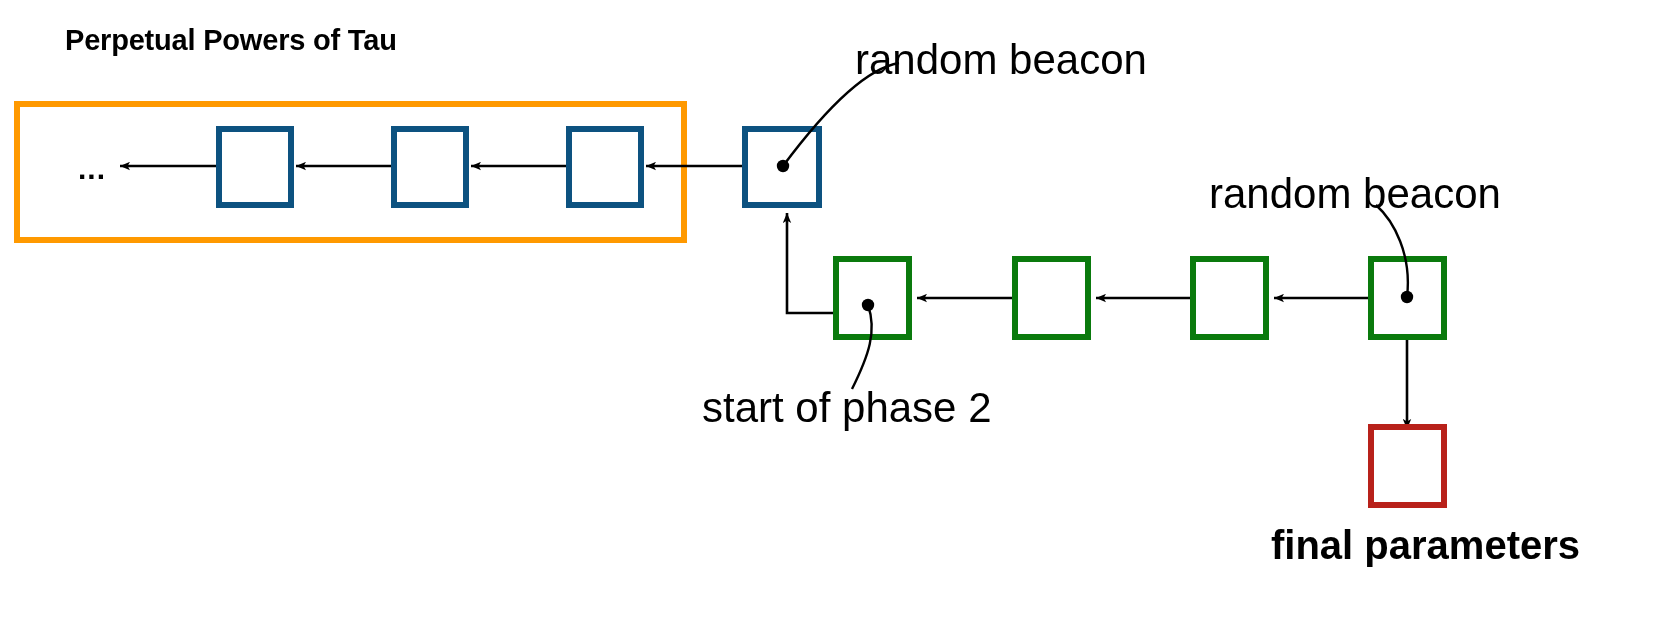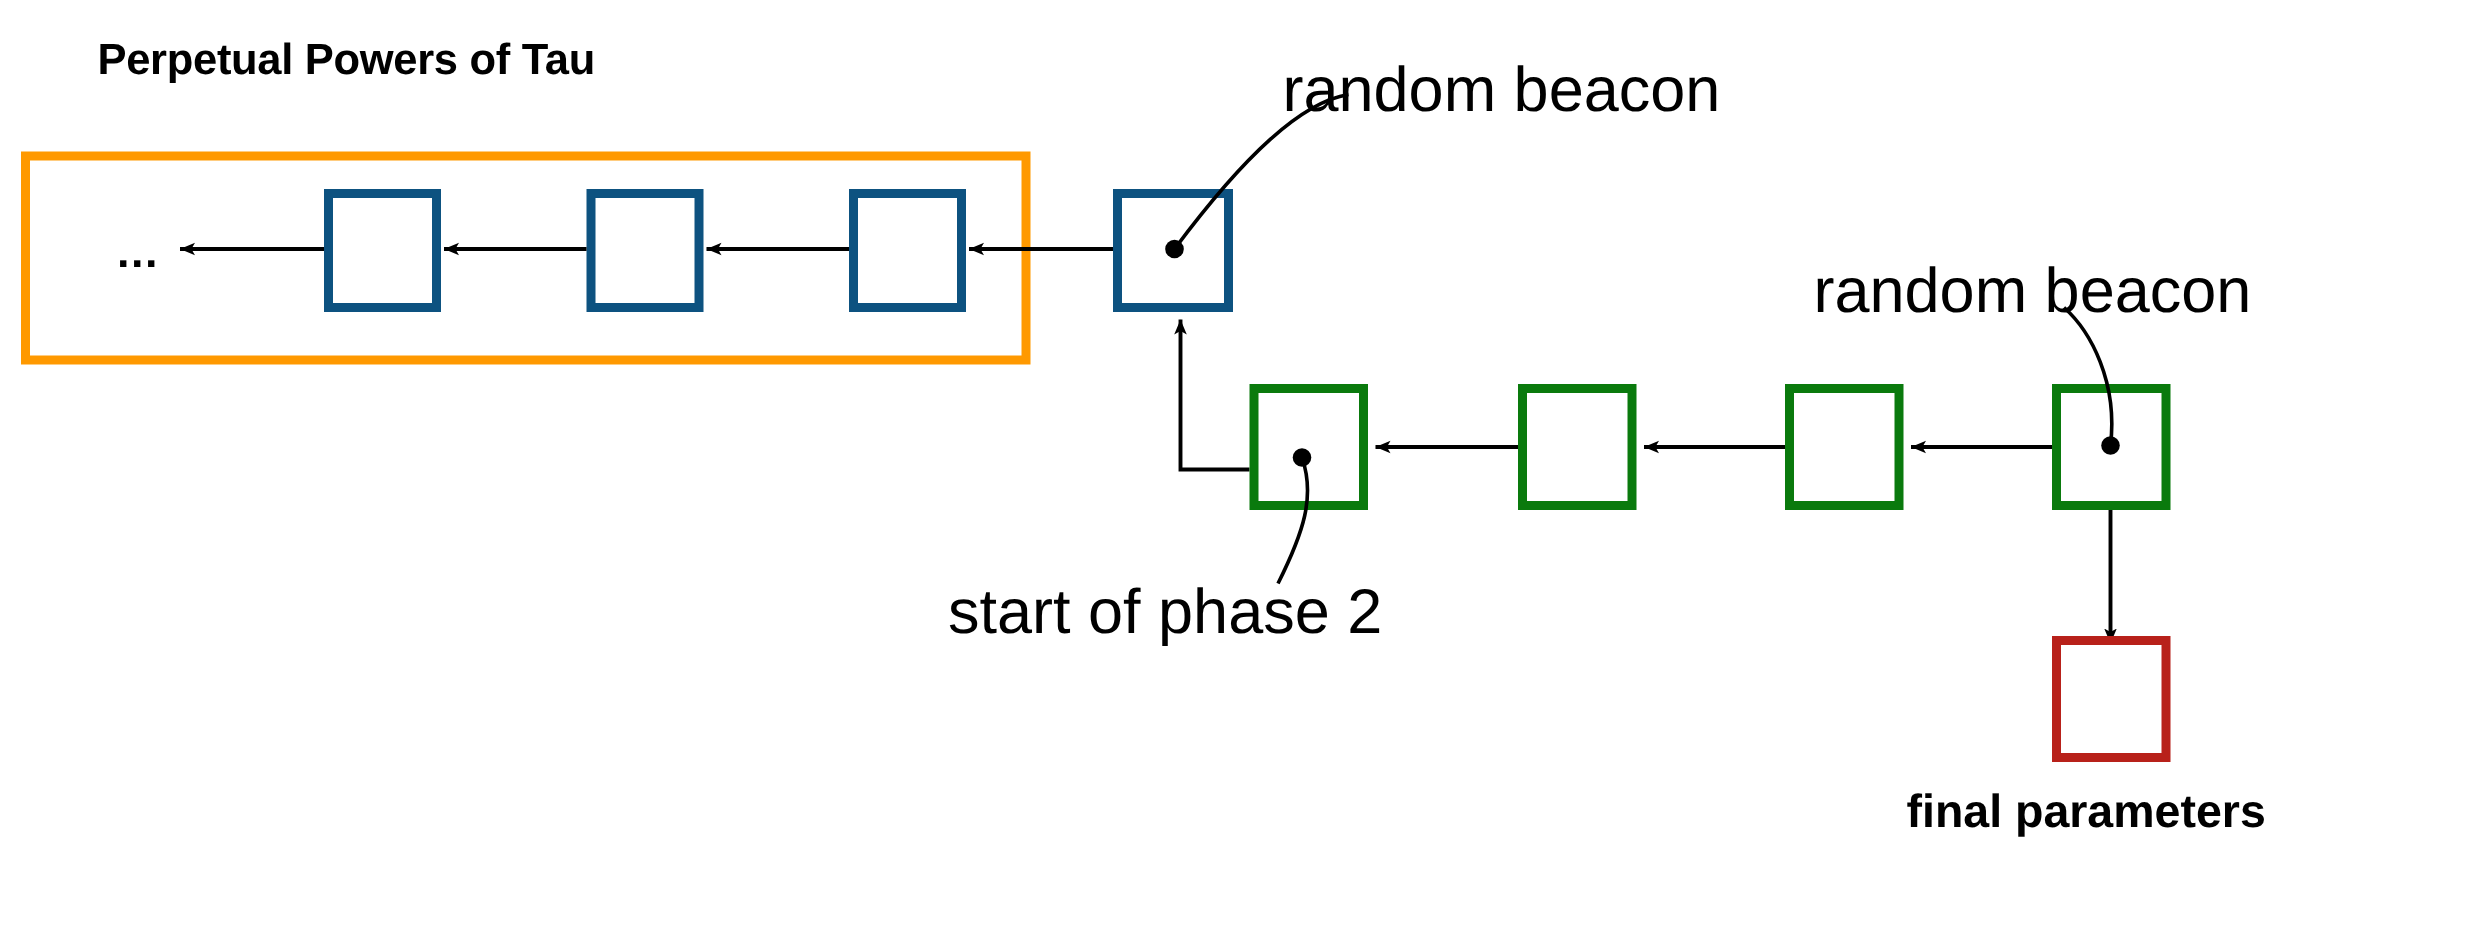--- a/index.html
+++ b/index.html
@@ -34,21 +34,21 @@
   .title-text {
     font-size: 29px;
     font-weight: bold;
     letter-spacing: -0.2px;
   }
   .label-text {
     font-size: 42px;
     font-weight: normal;
   }
   .bold-label-text {
-    font-size: 31px;
+    font-size: 40px;
     font-weight: bold;
   }
   .ellipsis-text {
     font-size: 30px;
     font-weight: bold;
     letter-spacing: 1px;
   }
 </style>
 </head>
 <body>
@@ -100,17 +100,17 @@
   </svg>
 
   <div class="txt title-text" style="left:65px; top:26px;">Perpetual Powers of Tau</div>
 
   <div class="txt ellipsis-text" style="left:78px; top:154px;">...</div>
 
   <div class="txt label-text" style="left:855px; top:39px;">random beacon</div>
 
   <div class="txt label-text" style="left:1209px; top:173px;">random beacon</div>
 
-  <div class="txt label-text" style="left:632px; top:387px;">start of phase 2</div>
+  <div class="txt label-text" style="left:702px; top:387px;">start of phase 2</div>
 
   <div class="txt bold-label-text" style="left:1271px; top:525px;">final parameters</div>
 
 </div>
 
 </body></html>

